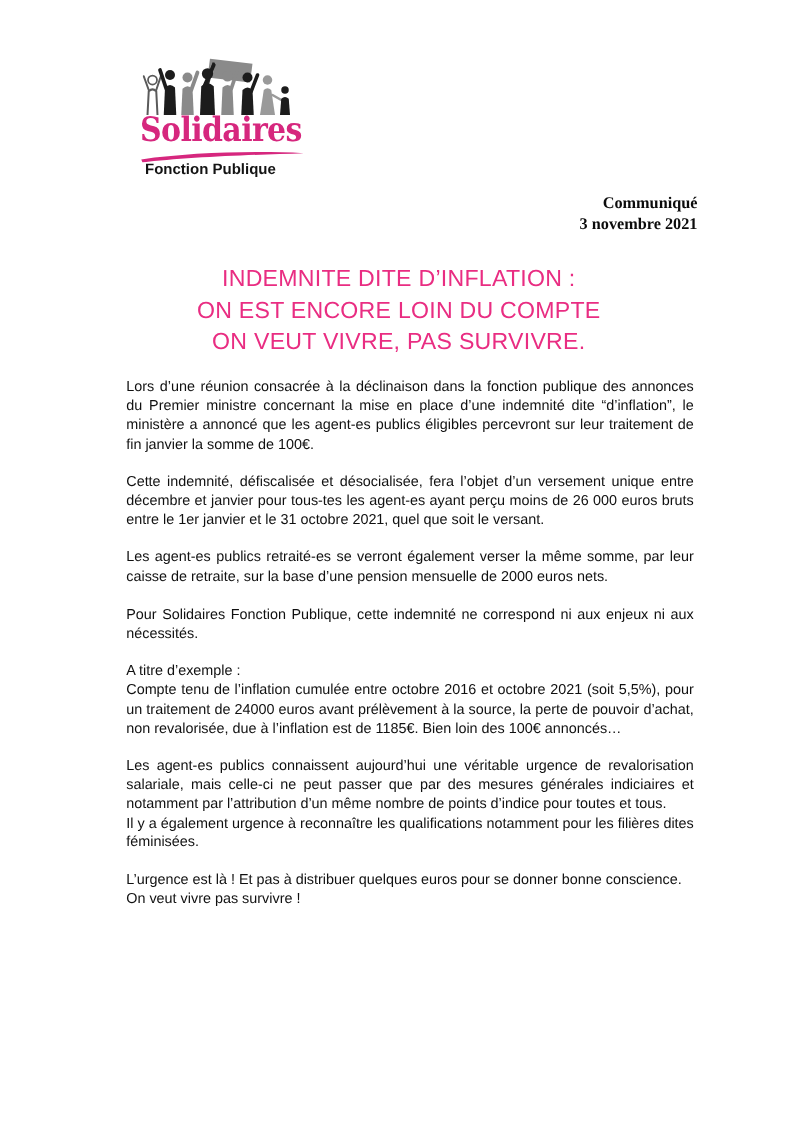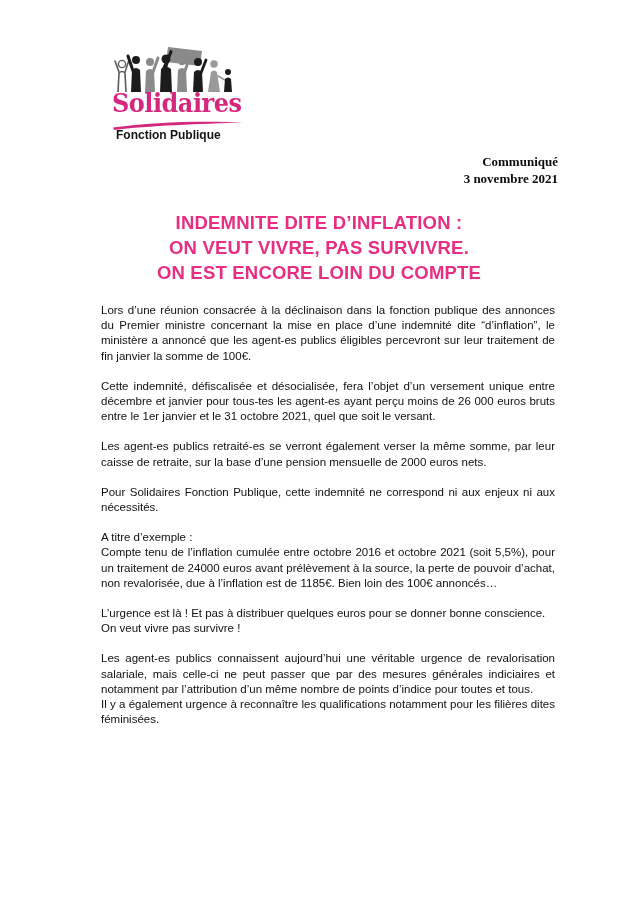--- a/index.html
+++ b/index.html
@@ -33,21 +33,21 @@
   
   .doc-head{
     position:absolute;top:154px;right:80px;
     text-align:right;font-weight:bold;font-size:13px;line-height:16.5px;color:#0c0c0c;font-family:Liberation Serif, serif;
   }
 
   
   .title{
     position:absolute;top:210px;left:0;width:100%;
     text-align:center;color:var(--title-pink);
-    font-size:18.5px;line-height:25px;font-weight:700;
+    font-size:18.5px;line-height:25px;font-weight:400;
     letter-spacing:0.2px;
   }
 
   
   .body-text{
     position:absolute;left:85px;top:303px;width:470px;
     font-size:11.5px;line-height:15.2px;text-align:justify;
     hyphens:auto;-webkit-hyphens:auto;
   }
   .body-text p{margin:0 0 15px 16px;white-space:pre-line;}
@@ -101,30 +101,30 @@
     <div class="logo-sub">Fonction Publique</div>
   </div>
 
   <div class="doc-head">
     <div>Communiqué</div>
     <div>3 novembre 2021</div>
   </div>
 
   <div class="title">
     <div>INDEMNITE DITE D’INFLATION :</div>
+    <div>ON EST ENCORE LOIN DU COMPTE</div>
     <div>ON VEUT VIVRE, PAS SURVIVRE.</div>
-    <div>ON EST ENCORE LOIN DU COMPTE</div>
   </div>
 
   <div class="body-text" lang="fr">
     <p>Lors d’une réunion consacrée à la déclinaison dans la fonction publique des annonces du Premier ministre concernant la mise en place d’une indemnité dite “d’inflation”, le ministère a annoncé que les agent-es publics éligibles percevront sur leur traitement de fin janvier la somme de 100€.</p>
     <p>Cette indemnité, défiscalisée et désocialisée, fera l’objet d’un versement unique entre décembre et janvier pour tous-tes les agent-es ayant perçu moins de 26 000 euros bruts entre le 1er janvier et le 31 octobre 2021, quel que soit le versant.</p>
     <p>Les agent-es publics retraité-es se verront également verser la même somme, par leur caisse de retraite, sur la base d’une pension mensuelle de 2000 euros nets.</p>
     <p>Pour Solidaires Fonction Publique, cette indemnité ne correspond ni aux enjeux ni aux nécessités.</p>
     <p>A titre d’exemple :
 Compte tenu de l’inflation cumulée entre octobre 2016 et octobre 2021 (soit 5,5%), pour un traitement de 24000 euros avant prélèvement à la source, la perte de pouvoir d’achat, non revalorisée, due à l’inflation est de 1185€. Bien loin des 100€ annoncés…</p>
+    <p>Les agent-es publics connaissent aujourd’hui une véritable urgence de revalorisation salariale, mais celle-ci ne peut passer que par des mesures générales indiciaires et notamment par l’attribution d’un même nombre de points d’indice pour toutes et tous.
+Il y a également urgence à reconnaître les qualifications notamment pour les filières dites féminisées.</p>
     <p>L’urgence est là ! Et pas à distribuer quelques euros pour se donner bonne conscience.
 On veut vivre pas survivre !</p>
-    <p>Les agent-es publics connaissent aujourd’hui une véritable urgence de revalorisation salariale, mais celle-ci ne peut passer que par des mesures générales indiciaires et notamment par l’attribution d’un même nombre de points d’indice pour toutes et tous.
-Il y a également urgence à reconnaître les qualifications notamment pour les filières dites féminisées.</p>
   </div>
 
 </div>
 
 </body></html>

